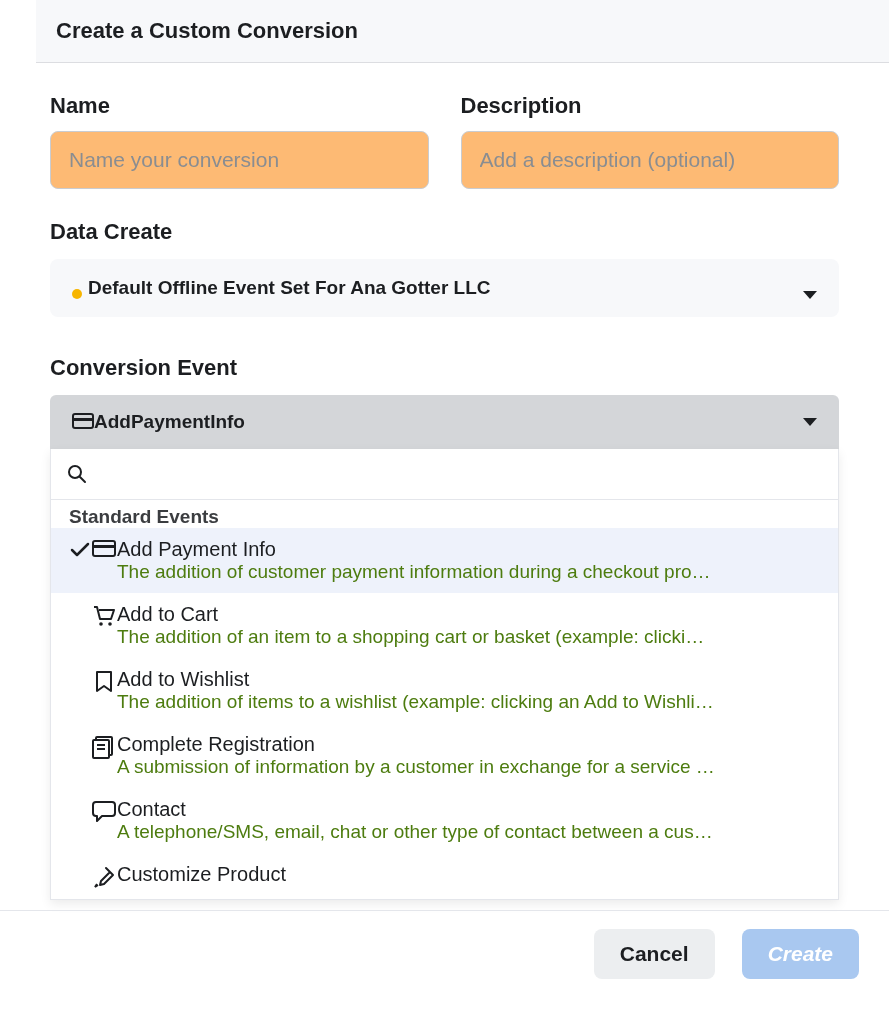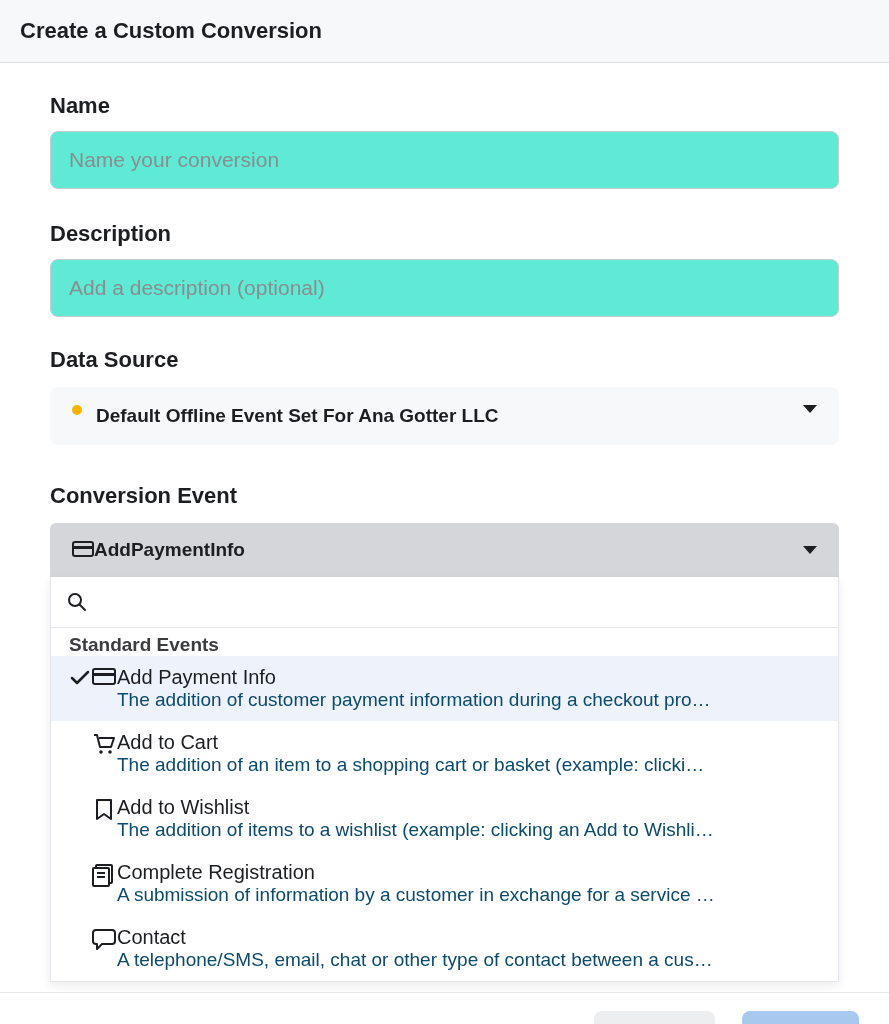--- a/index.html
+++ b/index.html
@@ -6,67 +6,67 @@
   body {
     font-family: -apple-system, BlinkMacSystemFont, "Segoe UI", Helvetica, Arial, sans-serif;
     background: #fff;
     color: #1c1e21;
     width: 889px;
   }
   .header {
     padding: 18px 20px;
     border-bottom: 1px solid #dcdde1;
     background: #f7f8fa;
+    margin-left: 36px;
   }
   .header h1 {
     font-size: 22px;
     font-weight: 700;
   }
   .body {
     padding: 30px 50px 10px 50px;
   }
   .row {
     display: flex;
     gap: 32px;
     margin-bottom: 30px;
-    flex-direction: column;
   }
   .field {
     flex: 1;
     display: flex;
     flex-direction: column;
   }
   .label {
     font-size: 22px;
     font-weight: 700;
     margin-bottom: 12px;
     color: #1c1e21;
   }
   .text-input {
     height: 58px;
     border: 1px solid #c9ccd1;
     border-radius: 8px;
     padding: 0 18px;
     font-size: 21px;
     color: #1c1e21;
-    background: #5eead4;
+    background: #fdba74;
   }
   .text-input::placeholder { color: #8a8d91; }
   .section-label {
     font-size: 22px;
     font-weight: 700;
     margin-bottom: 14px;
   }
   .data-source {
     background: #f7f8fa;
     border-radius: 8px;
     padding: 18px 22px;
     display: flex;
-    align-items: flex-start;
-    gap: 14px;
+    align-items: flex-end;
+    gap: 6px;
     margin-bottom: 38px;
   }
   .status-dot {
     width: 10px;
     height: 10px;
     border-radius: 50%;
     background: #f7b500;
     flex-shrink: 0;
   }
   .data-source-text {
@@ -148,21 +148,21 @@
     flex: 1;
     min-width: 0;
   }
   .opt-title {
     font-size: 20px;
     color: #1c1e21;
     font-weight: 500;
   }
   .opt-desc {
     font-size: 19px;
-    color: #0c4a6e;
+    color: #4d7c0f;
     white-space: nowrap;
     overflow: hidden;
     text-overflow: ellipsis;
   }
   .footer {
     border-top: 1px solid #e4e6eb;
     padding: 18px 30px;
     display: flex;
     justify-content: flex-end;
     gap: 27px;
@@ -200,21 +200,21 @@
     <div class="field">
       <div class="label">Name</div>
       <input class="text-input" type="text" placeholder="Name your conversion" style="">
     </div>
     <div class="field">
       <div class="label">Description</div>
       <input class="text-input" type="text" placeholder="Add a description (optional)" style="">
     </div>
   </div>
 
-  <div class="section-label">Data Source</div>
+  <div class="section-label">Data Create</div>
   <div class="data-source">
     <span class="status-dot"></span>
     <span class="data-source-text">Default Offline Event Set For Ana Gotter LLC</span>
     <span class="caret-down"></span>
   </div>
 
   <div class="section-label">Conversion Event</div>
 
   <div class="event-select">
     <span>
@@ -302,20 +302,33 @@
           <span class="opt-icon">
             <svg width="24" height="22" viewBox="0 0 24 22">
               <path d="M4 2h16a3 3 0 013 3v8a3 3 0 01-3 3H10l-5 5v-5H4a3 3 0 01-3-3V5a3 3 0 013-3z" stroke="#1c1e21" stroke-width="2" fill="none" stroke-linejoin="round"></path>
             </svg>
           </span>
           <div class="opt-text">
             <div class="opt-title">Contact</div>
             <div class="opt-desc">A telephone/SMS, email, chat or other type of contact between a cus…</div>
           </div>
         </div>
+        <div class="option">
+          <span class="check-slot"></span>
+          <span class="opt-icon">
+            <svg width="24" height="24" viewBox="0 0 24 24">
+              <path d="M14 3l7 7-9 9-4 1 1-4 9-9z" stroke="#1c1e21" stroke-width="2" fill="none" stroke-linejoin="round"></path>
+              <path d="M5 19l-2 3 3-2" stroke="#1c1e21" stroke-width="2" fill="none"></path>
+            </svg>
+          </span>
+          <div class="opt-text">
+            <div class="opt-title">Customize Product</div>
+            <div class="opt-desc"></div>
+          </div>
+        </div>
       </div>
   </div>
 
 </div>
 
 <div class="footer">
   <button class="btn btn-cancel">Cancel</button>
   <button class="btn btn-create">Create</button>
 </div>
 

